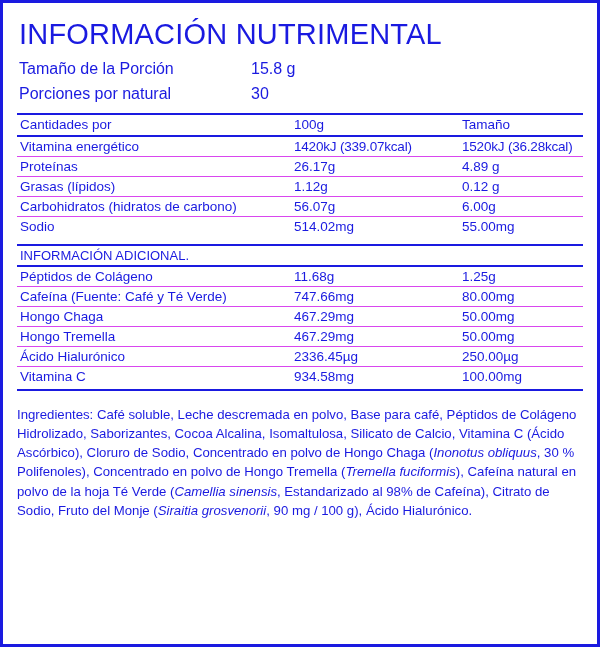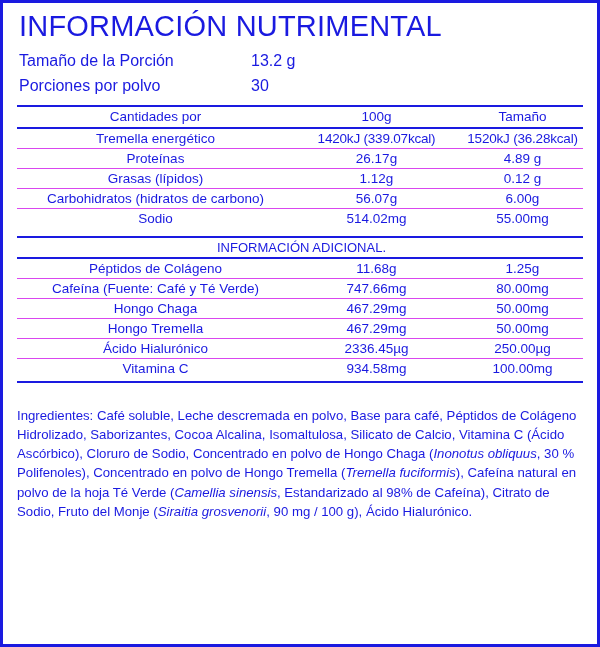--- a/index.html
+++ b/index.html
@@ -12,21 +12,21 @@
     height: 647px;
     font-family: "Liberation Sans", sans-serif;
     color: #1a1ae0;
   }
   .label {
     position: relative;
     width: 600px;
     height: 647px;
     box-sizing: border-box;
     border: 3px solid #1a1ae0;
-    padding: 2px 14px 8px 14px;
+    padding: 10px 14px 8px 14px;
   }
   .title {
     font-size: 29px;
     letter-spacing: 0.2px;
     font-weight: 400;
     line-height: 1.05;
     margin: 6px 0 8px 2px;
     white-space: nowrap;
   }
   .serving-block {
@@ -49,21 +49,21 @@
     margin: 3px 0 0 0;
   }
   table.nutri {
     width: 100%;
     border-collapse: collapse;
     font-size: 13.5px;
     table-layout: fixed;
   }
   table.nutri td, table.nutri th {
     font-weight: 400;
-    text-align: center;
+    text-align: left;
     padding: 2px 0 2px 3px;
     vertical-align: baseline;
     white-space: nowrap;
   }
   table.nutri th {
     padding-bottom: 3px;
   }
   .col-name { width: 274px; }
   .col-100 { width: 168px; }
   .col-por { width: auto; }
@@ -78,40 +78,40 @@
     padding-bottom: 3px;
     font-size: 13px;
   }
   .spacer-row td {
     height: 4px;
     padding: 0;
   }
   .ingredients {
     font-size: 13.2px;
     line-height: 1.45;
-    margin-top: 23px;
+    margin-top: 14px;
     text-align: left;
   }
   .ingredients .it { font-style: italic; }
   .hdr-energy { letter-spacing: -0.2px; }
 </style>
 </head>
 <body>
 
 <div class="label">
 
   <div class="title">INFORMACIÓN NUTRIMENTAL</div>
 
   <div class="serving-block">
     <div class="serving-row">
       <span class="sr-label">Tamaño de la Porción</span>
-      <span class="sr-value">13.2 g</span>
+      <span class="sr-value">15.8 g</span>
     </div>
     <div class="serving-row">
-      <span class="sr-label">Porciones por polvo</span>
+      <span class="sr-label">Porciones por natural</span>
       <span class="sr-value">30</span>
     </div>
   </div>
 
   <div class="rule"></div>
 
   <table class="nutri">
     <colgroup>
       <col class="col-name">
         <col class="col-100">
@@ -119,21 +119,21 @@
     </colgroup>
     <thead>
       <tr>
         <th>Cantidades por</th>
         <th>100g</th>
         <th>Tamaño</th>
       </tr>
     </thead>
     <tbody>
       <tr class="border-top-strong">
-        <td>Tremella energético</td>
+        <td>Vitamina energético</td>
         <td class="hdr-energy">1420kJ (339.07kcal)</td>
         <td class="hdr-energy">1520kJ (36.28kcal)</td>
       </tr>
       <tr class="border-top">
         <td>Proteínas</td>
         <td>26.17g</td>
         <td>4.89 g</td>
       </tr>
       <tr class="border-top">
         <td>Grasas (lípidos)</td>

